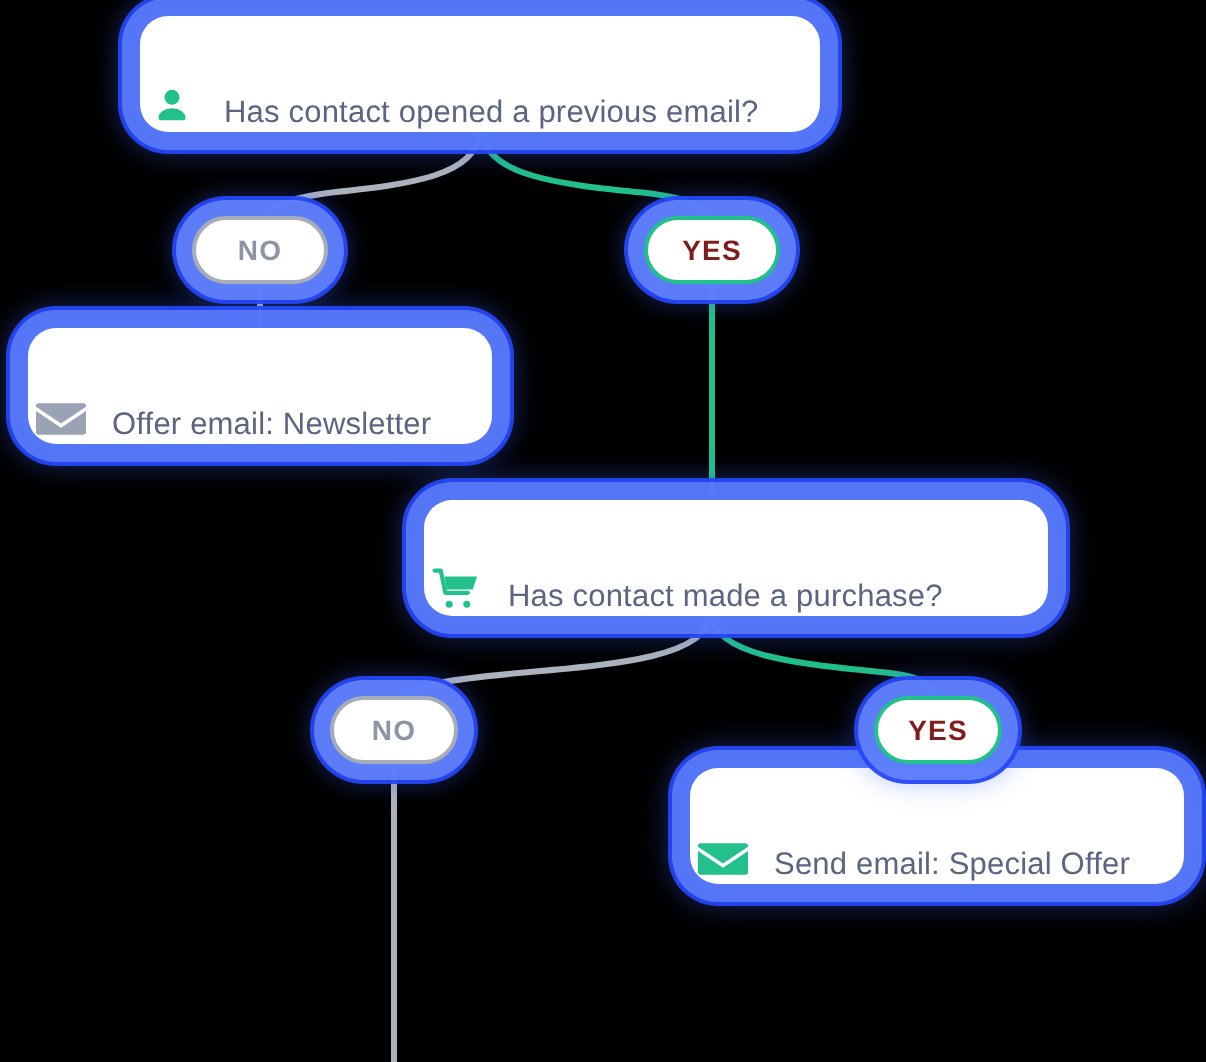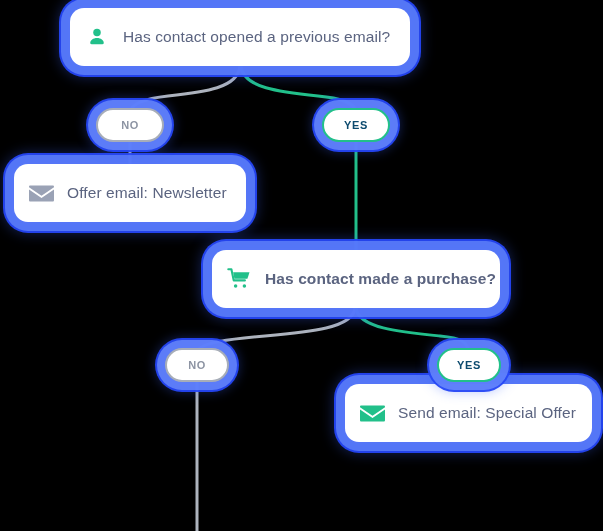--- a/index.html
+++ b/index.html
@@ -29,22 +29,22 @@
   }
 
   
   .node {
     position: absolute;
     z-index: 3;
     box-sizing: border-box;
     background: #ffffff;
     border-radius: 14px;
     display: flex;
-    align-items: center;
-    padding: 0 14px;
+    align-items: flex-end;
+    padding: 0 3px;
     
     box-shadow:
       0 0 0 9px rgba(125, 160, 255, 0.55),
       0 0 0 11px rgba(37, 70, 245, 0.95),
       0 0 14px 11px rgba(60, 100, 255, 0.35);
   }
   .node-icon {
     flex: 0 0 auto;
     width: 26px;
     height: 26px;
@@ -64,35 +64,35 @@
   .badge {
     position: absolute;
     z-index: 4;
     box-sizing: border-box;
     height: 34px;
     border-radius: 17px;
     background: #ffffff;
     display: flex;
     align-items: center;
     justify-content: center;
-    font-size: 11px;
+    font-size: 14px;
     font-weight: bold;
     letter-spacing: 0.6px;
     box-shadow:
       0 0 0 8px rgba(130, 163, 255, 0.6),
       0 0 0 10px rgba(37, 70, 245, 0.95),
       0 0 12px 10px rgba(60, 100, 255, 0.35);
   }
   .badge-no {
     border: 2px solid #a7adb8;
     color: #8d94a3;
   }
   .badge-yes {
     border: 2px solid #22c08a;
-    color: #0c4a6e;
+    color: #7f1d1d;
   }
 </style>
 </head>
 <body>
 
 <div id="canvas">
 
   <svg id="edges" viewBox="0 0 603 531" width="603" height="531">
 
     <path d="M 240 66 C 238 88, 205 92, 168 96 C 150 98, 132 102, 130 112" fill="none" stroke="#adb3bd" stroke-width="3" stroke-linecap="round"></path>
@@ -125,21 +125,21 @@
   <div class="node" style="left:14px; top:164px; width:232px; height:58px;">
     <span class="node-icon">
       <svg viewBox="0 0 24 20" width="25" height="21" fill="#9aa2b5">
         <path d="M1.2 2.4h21.6c.66 0 1.2.54 1.2 1.2v.5L12 12.1 0 4.1v-.5c0-.66.54-1.2 1.2-1.2z"></path>
         <path d="M0 6.2l12 8 12-8v10.2c0 .66-.54 1.2-1.2 1.2H1.2C.54 17.6 0 17.06 0 16.4V6.2z"></path>
       </svg>
     </span>
     <span class="node-label">Offer email: Newsletter</span>
   </div>
 
-  <div class="node" style="left:212px; top:250px; width:288px; height:58px;font-weight:bold;">
+  <div class="node" style="left:212px; top:250px; width:312px; height:58px;">
     <span class="node-icon">
       <svg viewBox="0 0 24 24" width="24" height="24" fill="none" stroke="#22c08a" stroke-width="2.1" stroke-linecap="round" stroke-linejoin="round">
         <path d="M1.3 2.3h3.1l2.3 11.1h11.2"></path>
         <path d="M6.2 5.2h16.3l-2.1 6.6H7.4" fill="#22c08a" stroke="none"></path>
         <circle cx="8.6" cy="19.1" r="1.75" fill="#22c08a" stroke="none"></circle>
         <circle cx="17.4" cy="19.1" r="1.75" fill="#22c08a" stroke="none"></circle>
       </svg>
     </span>
     <span class="node-label">Has contact made a purchase?</span>
   </div>

